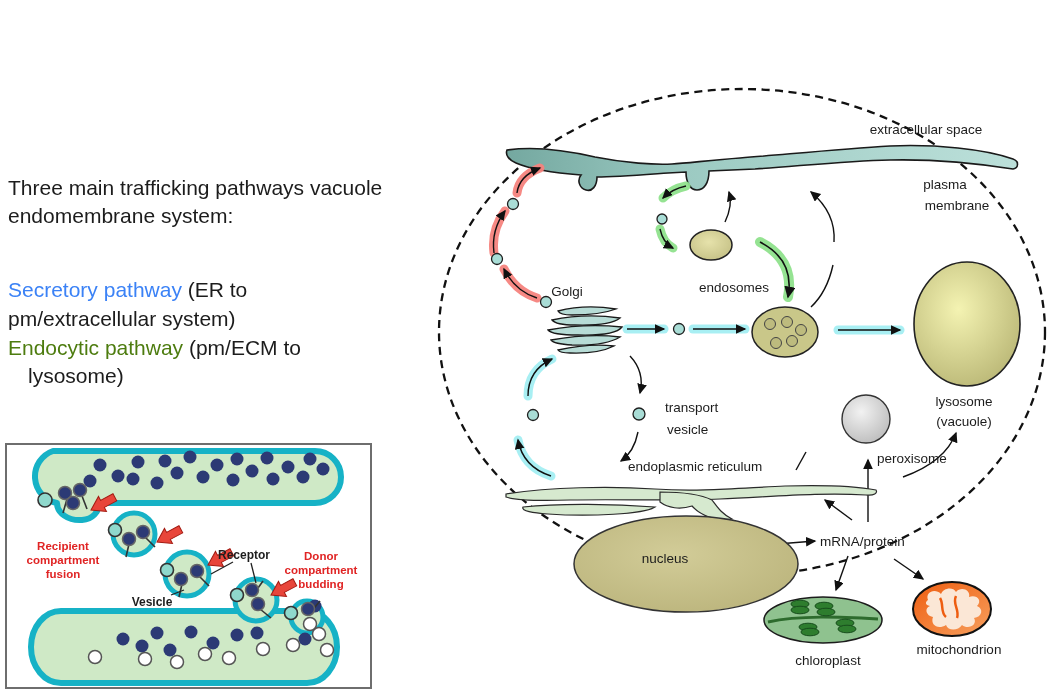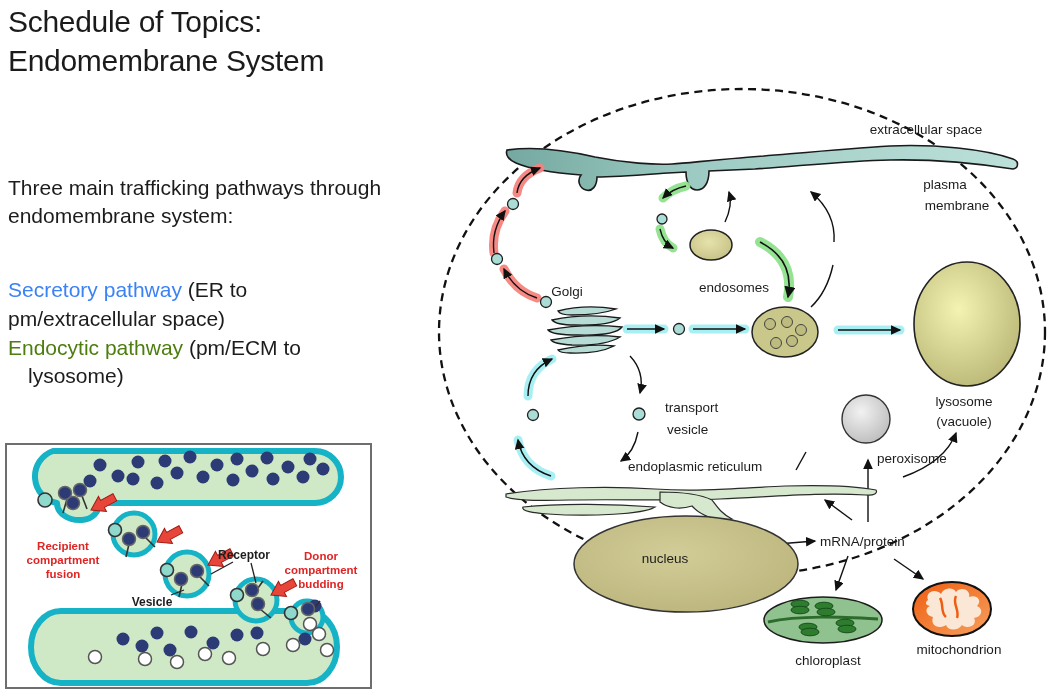--- a/index.html
+++ b/index.html
@@ -13,34 +13,30 @@
   text{font-family:"Liberation Sans",sans-serif;fill:#1c1c1c;}
   .dlabel{font-size:13.5px;}
   .insetlabel{font-size:12px;font-weight:bold;fill:#1d1d1d;}
   .insetred{font-size:11.5px;font-weight:bold;fill:#e02424;}
 </style>
 </head>
 <body>
 
 <div class="slide">
 
-  <div class="abs title">
-    <div>Schedule of Topics:</div>
-    <div>Endomembrane System</div>
-  </div>
 
 
   <div class="abs para" style="top:174px;">
-    <div>Three main trafficking pathways through</div>
+    <div>Three main trafficking pathways vacuole</div>
     <div>endomembrane system:</div>
   </div>
 
   <div class="abs pathways" id="pathway-lines">
       <div><span style="color: #3b82f6;">Secretory pathway </span><span style="color: rgb(28, 28, 28);">(ER to</span></div>
-      <div><span style="color: rgb(28, 28, 28);">pm/extracellular space)</span></div>
+      <div><span style="color: rgb(28, 28, 28);">pm/extracellular system)</span></div>
       <div><span style="color: #4d7c0f;">Endocytic pathway </span><span style="color: rgb(28, 28, 28);">(pm/ECM to</span></div>
       <div><span style="color: rgb(28, 28, 28); margin-left: 20px;">lysosome)</span></div>
     </div>
 
   <svg width="1047" height="696" viewBox="0 0 1047 696">
     <defs>
       <marker id="ah" markerWidth="9" markerHeight="8" refX="6.5" refY="3.5" orient="auto">
         <path d="M0,0 L7.5,3.5 L0,7 z" fill="#111"></path>
       </marker>
       <linearGradient id="pmg" x1="0" y1="0" x2="1" y2="0">

